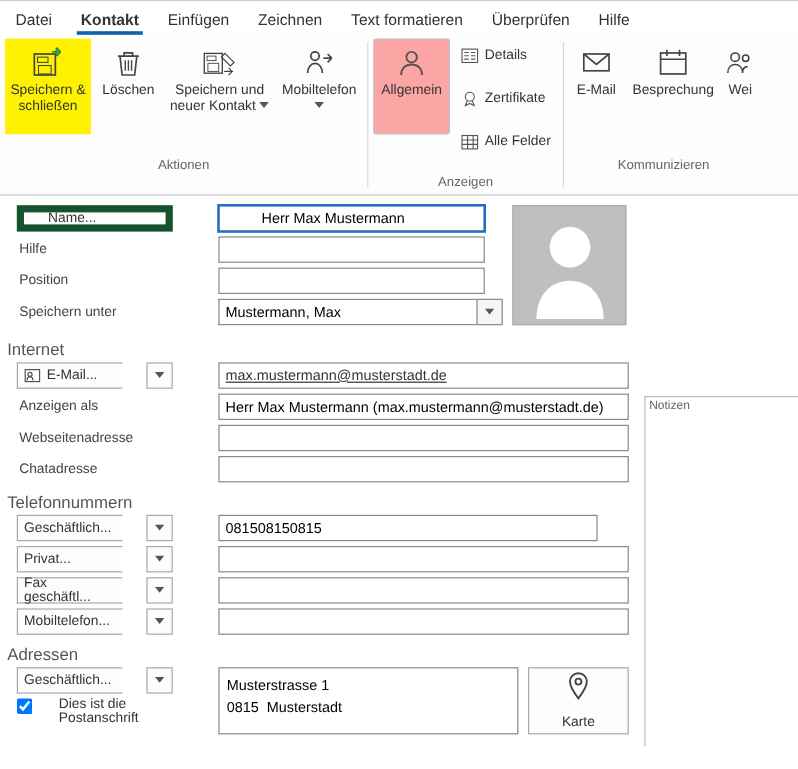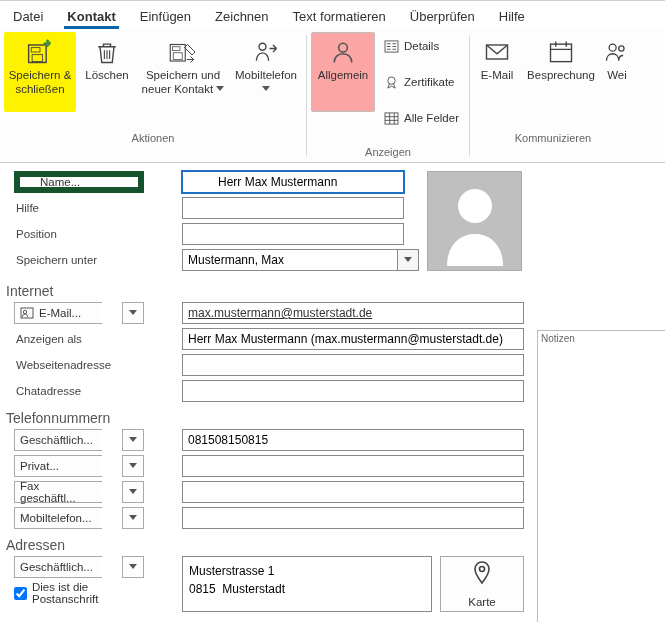--- a/index.html
+++ b/index.html
@@ -167,21 +167,21 @@
     border-left:1px solid #bbb;
     border-top:1px solid #bbb;
     height:308px;
     background:#fff;
   }
   .notes-label{
     font-size:10px; color:#666;
     padding:2px 0 2px 3px;
   }
   .container { position: relative; width:665px; overflow:hidden;}
-  .chk { display:flex; align-items:center; gap:5px; font-size:11.5px; width:128px; padding-top:3px;}
+  .chk { display:flex; align-items:flex-start; gap:22px; font-size:11.5px; width:128px; padding-top:3px;}
   .chk input { margin:1px 0 0 0;}
   .mini-ico{width:14px;height:14px;display:inline-flex;align-items:center;justify-content:center;}
   u{text-decoration:underline;}
 </style>
 </head>
 <body>
 <div class="container">
 
 <div class="menubar">
   <div class="tab">Datei</div>
@@ -417,21 +417,21 @@
   <div class="row">
     <div class="split-btn">
       <div class="split-main">Geschäftlich...</div>
       <div class="split-dd">
             <svg width="8" height="6">
               <path d="M0 0h8L4 5z" fill="#555"></path>
             </svg>
           </div>
     </div>
     <div class="gap"></div>
-    <input class="fld" style="width: 342px;" value="081508150815">
+    <input class="fld" style="width: 316px;" value="081508150815">
   </div>
   <div class="row">
     <div class="split-btn">
       <div class="split-main">Privat...</div>
       <div class="split-dd">
             <svg width="8" height="6">
               <path d="M0 0h8L4 5z" fill="#555"></path>
             </svg>
           </div>
     </div>

